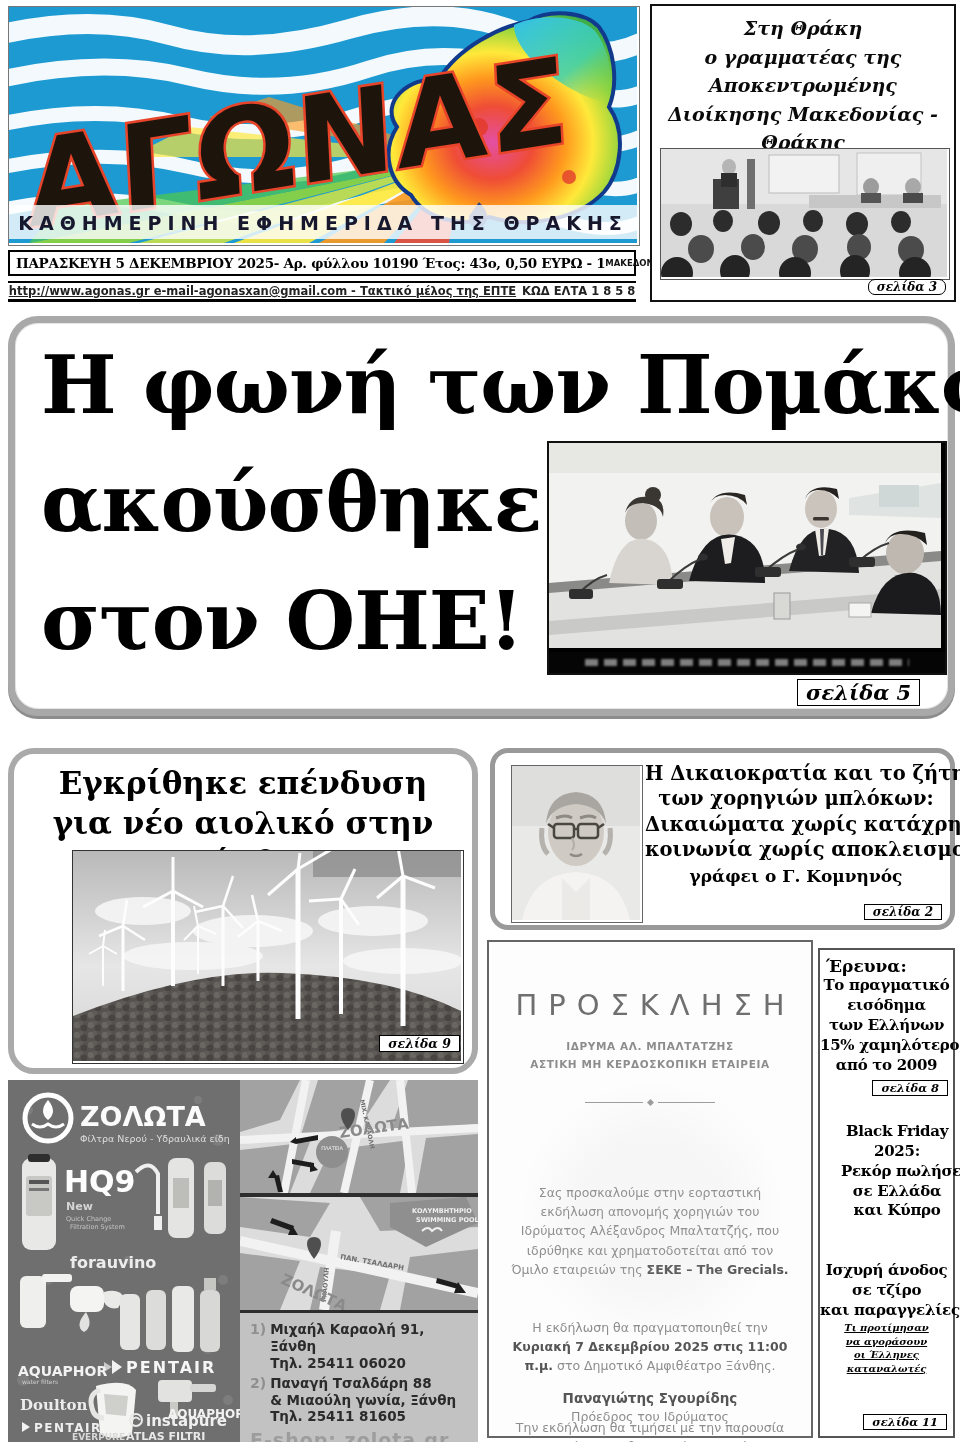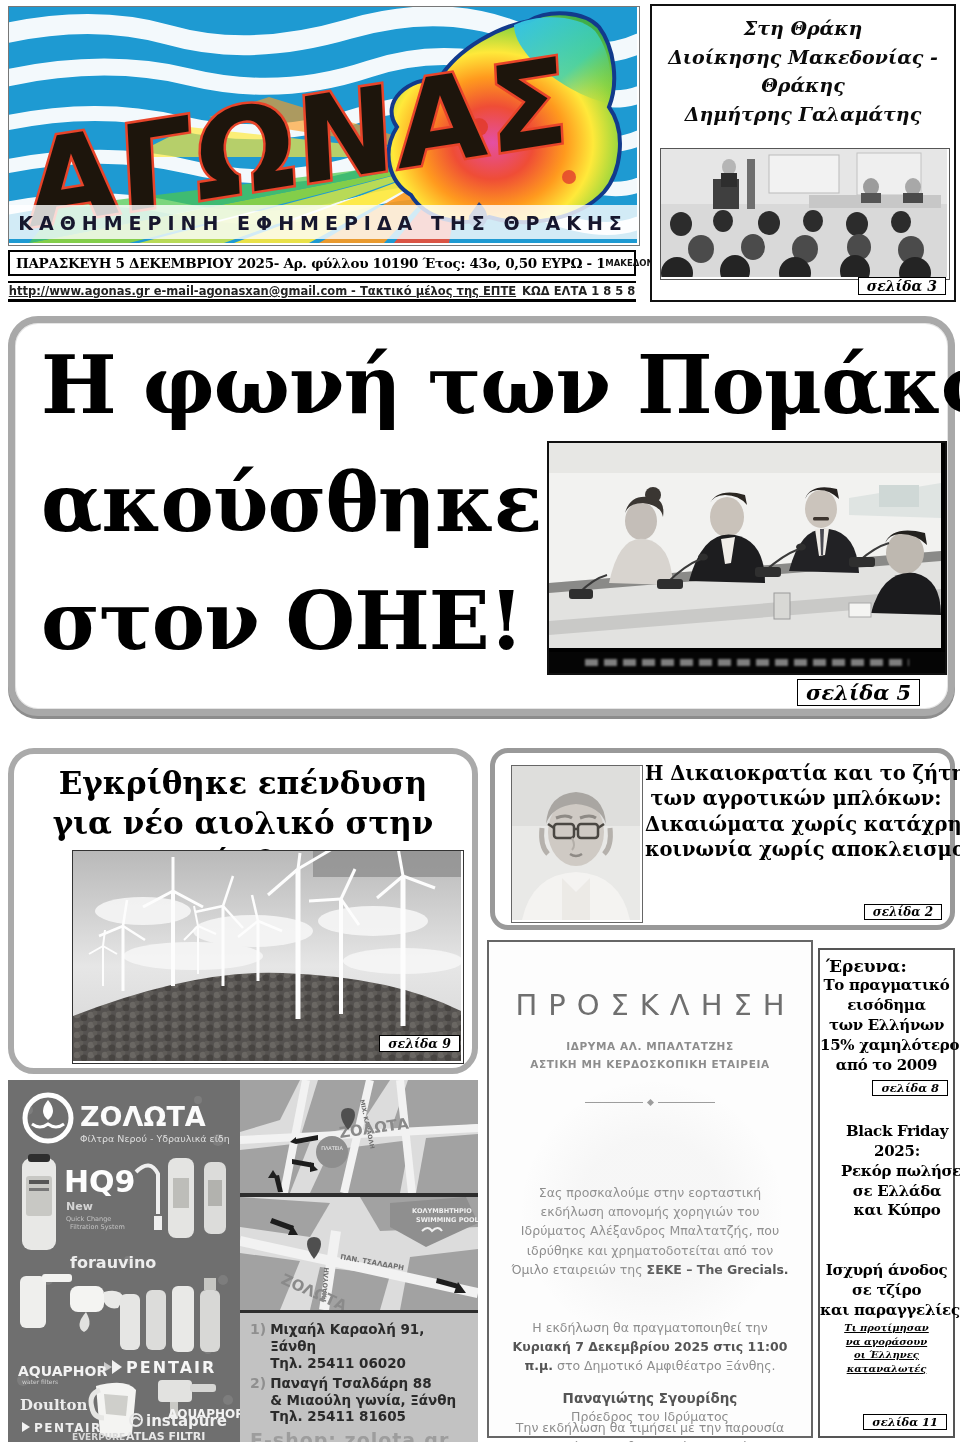--- a/index.html
+++ b/index.html
@@ -21,21 +21,21 @@
 
   
   .pgref{border:1px solid #000;background:#fff;font-weight:bold;font-style:italic;
          padding:0 8px;white-space:nowrap;color:#000;}
   .roundbox{background:#fff;box-sizing:border-box;}
 
   
   #tr-box{left:650px;top:4px;width:306px;height:298px;border:2px solid #111;background:#fff;box-sizing:border-box;}
   #tr-box .hl{font-weight:bold;font-style:italic;font-size:19px;line-height:1.55;text-align:center;color:#0a0a0a;margin-top:8px;}
   #tr-photo{left:8px;top:142px;width:288px;height:130px;border:1px solid #555;}
-  #tr-ref{right:8px;bottom:5px;font-size:14px;}
+  #tr-ref{right:8px;bottom:5px;font-size:12px;border-radius:7px;}
 
   
   #lead-box{left:8px;top:316px;width:947px;height:400px;border:7px solid #a9a9a9;border-radius:30px;
             box-shadow:0 3px 0 #8d8d8d, inset 0 0 0 1px #e5e5e5;}
   .lead-line{font-weight:bold;font-size:80px;letter-spacing:-1px;white-space:nowrap;color:#000;line-height:1;}
   #lead-l1{left:26px;top:22px;}
   #lead-l2{left:26px;top:140px;}
   #lead-l3{left:26px;top:258px;}
   #lead-photo{left:532px;top:118px;width:396px;height:230px;border:2px solid #111;background:#000;}
   #lead-caption{position:absolute;left:0;bottom:0;width:100%;height:21px;background:#050505;display:flex;align-items:center;justify-content:center;}
@@ -164,20 +164,21 @@
   </div>
 
   <div class="abs" id="urlbar">
     <span class="u">http://www.agonas.gr   e-mail-agonasxan@gmail.com - Τακτικό μέλος της ΕΠΤΕ</span>
     <span class="nu">ΚΩΔ  ΕΛΤΑ  1 8 5 8</span>
   </div>
 
   <div class="abs" id="tr-box">
     <div class="hl" style="line-height:1.5;">
       <div>Στη Θράκη</div>
+      <div>ο γραμματέας της Αποκεντρωμένης</div>
       <div>Διοίκησης Μακεδονίας - Θράκης</div>
       <div>Δημήτρης Γαλαμάτης</div>
     </div>
     <div class="abs" id="tr-photo">
       <svg width="286" height="128" viewBox="0 0 286 128">
         <rect width="286" height="128" fill="#d9d9d9"></rect>
         <rect x="0" y="0" width="286" height="55" fill="#e6e6e6"></rect>
         <rect x="108" y="6" width="70" height="38" fill="#f2f2f2" stroke="#bbb"></rect>
         <rect x="196" y="4" width="64" height="42" fill="#efefef" stroke="#c2c2c2"></rect>
         <rect x="148" y="46" width="132" height="13" fill="#c7c7c7"></rect>
@@ -386,23 +387,24 @@
             <line x1="42" y1="62" x2="36" y2="58"></line>
             <line x1="86" y1="62" x2="92" y2="58"></line>
         </g>
         <path d="M44,52 q10,-4 16,0 M68,52 q10,-4 16,0" stroke="#8e8a85" stroke-width="3" fill="none"></path>
         <path d="M58,88 q6,4 12,0" stroke="#8e8a85" stroke-width="2.5" fill="none"></path>
         <path d="M60,72 q4,8 0,12" stroke="#b3aeA8" stroke-width="2" fill="none"></path>
       </svg>
     </div>
     <div class="abs" id="op-text">
       <div class="hl">Η Δικαιοκρατία και το ζήτημα</div>
-      <div class="hl">των αγροτικών μπλόκων:</div>
+      <div class="hl">των χορηγιών μπλόκων:</div>
       <div class="hl">Δικαιώματα χωρίς κατάχρηση,</div>
       <div class="hl">κοινωνία χωρίς αποκλεισμούς</div>
+      <div class="by">γράφει ο Γ. Κομνηνός</div>
     </div>
     <div class="abs pgref" id="op-ref">σελίδα 2</div>
   </div>
 
   <div class="abs" id="inv-box">
     <div id="inv-title">ΠΡΟΣΚΛΗΣΗ</div>
     <div id="inv-org">
       <div>ΙΔΡΥΜΑ ΑΛ. ΜΠΑΛΤΑΤΖΗΣ</div>
       <div>ΑΣΤΙΚΗ ΜΗ ΚΕΡΔΟΣΚΟΠΙΚΗ ΕΤΑΙΡΕΙΑ</div>
     </div>

